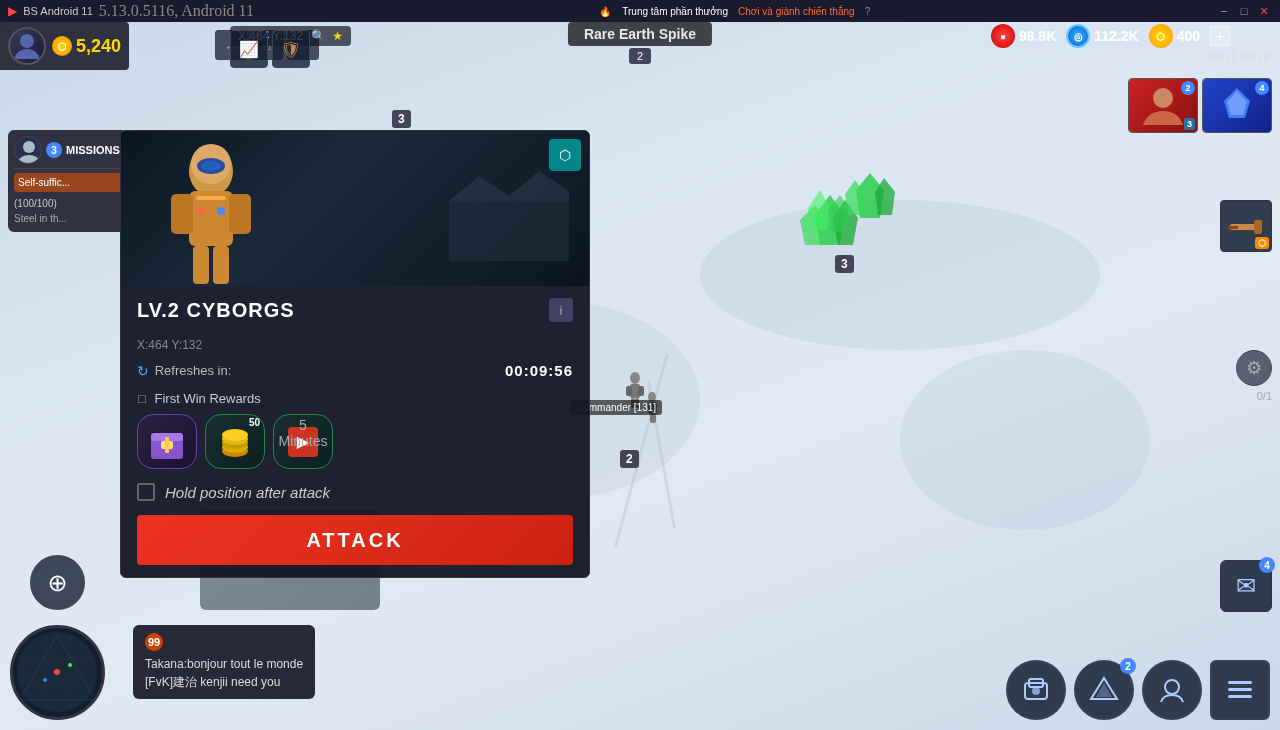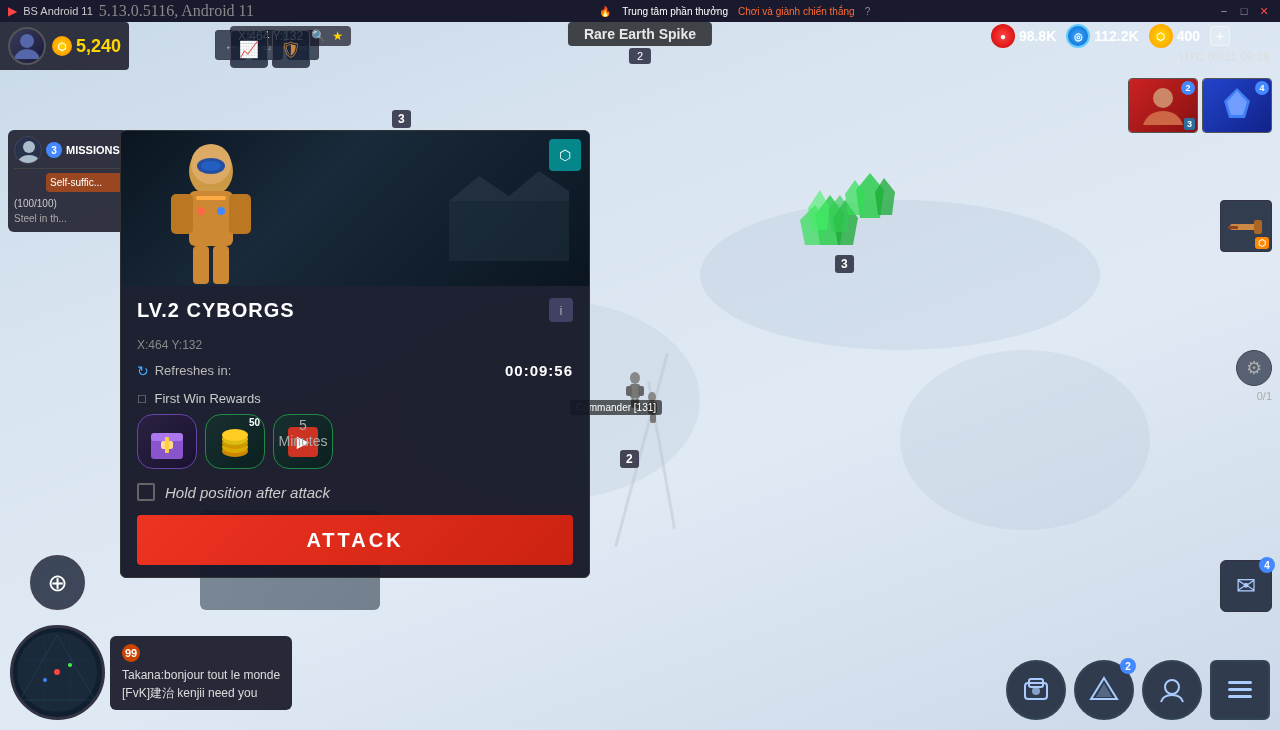--- a/index.html
+++ b/index.html
@@ -277,21 +277,20 @@
       justify-content: center;
     }
 
     .mission-item {
       background: rgba(200,80,20,0.7);
       border-radius: 4px;
       padding: 4px;
       margin-bottom: 4px;
       font-size: 10px;
       color: #fff;
-      margin-left: 32px;
     }
 
     
     #player-cards {
       position: absolute;
       top: 78px;
       right: 8px;
       display: flex;
       gap: 4px;
       z-index: 50;
@@ -1138,21 +1137,21 @@
       <rect x="2" y="14" width="28" height="6" rx="2" fill="#cc8844"></rect>
       <rect x="26" y="10" width="8" height="14" rx="2" fill="#aa6622"></rect>
       <rect x="0" y="16" width="10" height="3" rx="1" fill="#884422"></rect>
     </svg>
     <div class="right-badge">⬡</div>
   </div>
 </div>
 
 <div id="compass-btn">⊕</div>
 
-<div id="bottom-left" style="position:absolute;bottom:10px;left:10px;z-index:50;display:flex;align-items:center;gap:5px;">
+<div id="bottom-left" style="position:absolute;bottom:10px;left:10px;z-index:50;display:flex;align-items:flex-start;gap:28px;">
   <div class="mini-map" style="width:95px;height:95px;border-radius:50%;background:radial-gradient(circle,#1a2a3a,#0a1a2a);border:3px solid #334;overflow:hidden;display:flex;align-items:center;justify-content:center;">
     <svg width="85" height="85" viewBox="0 0 85 85">
       <circle cx="42" cy="42" r="40" fill="#1a2a3a"></circle>
       <polygon points="42,5 80,70 5,70" fill="none" stroke="#2a4a6a" stroke-width="1" opacity="0.5"></polygon>
       <circle cx="42" cy="42" r="3" fill="#ff4444"></circle>
       <circle cx="55" cy="35" r="2" fill="#44ff44"></circle>
       <circle cx="30" cy="50" r="2" fill="#4488ff"></circle>
 
       <line x1="10" y1="30" x2="75" y2="30" stroke="#2a4a6a" stroke-width="0.5" opacity="0.4"></line>
       <line x1="10" y1="55" x2="75" y2="55" stroke="#2a4a6a" stroke-width="0.5" opacity="0.4"></line>

